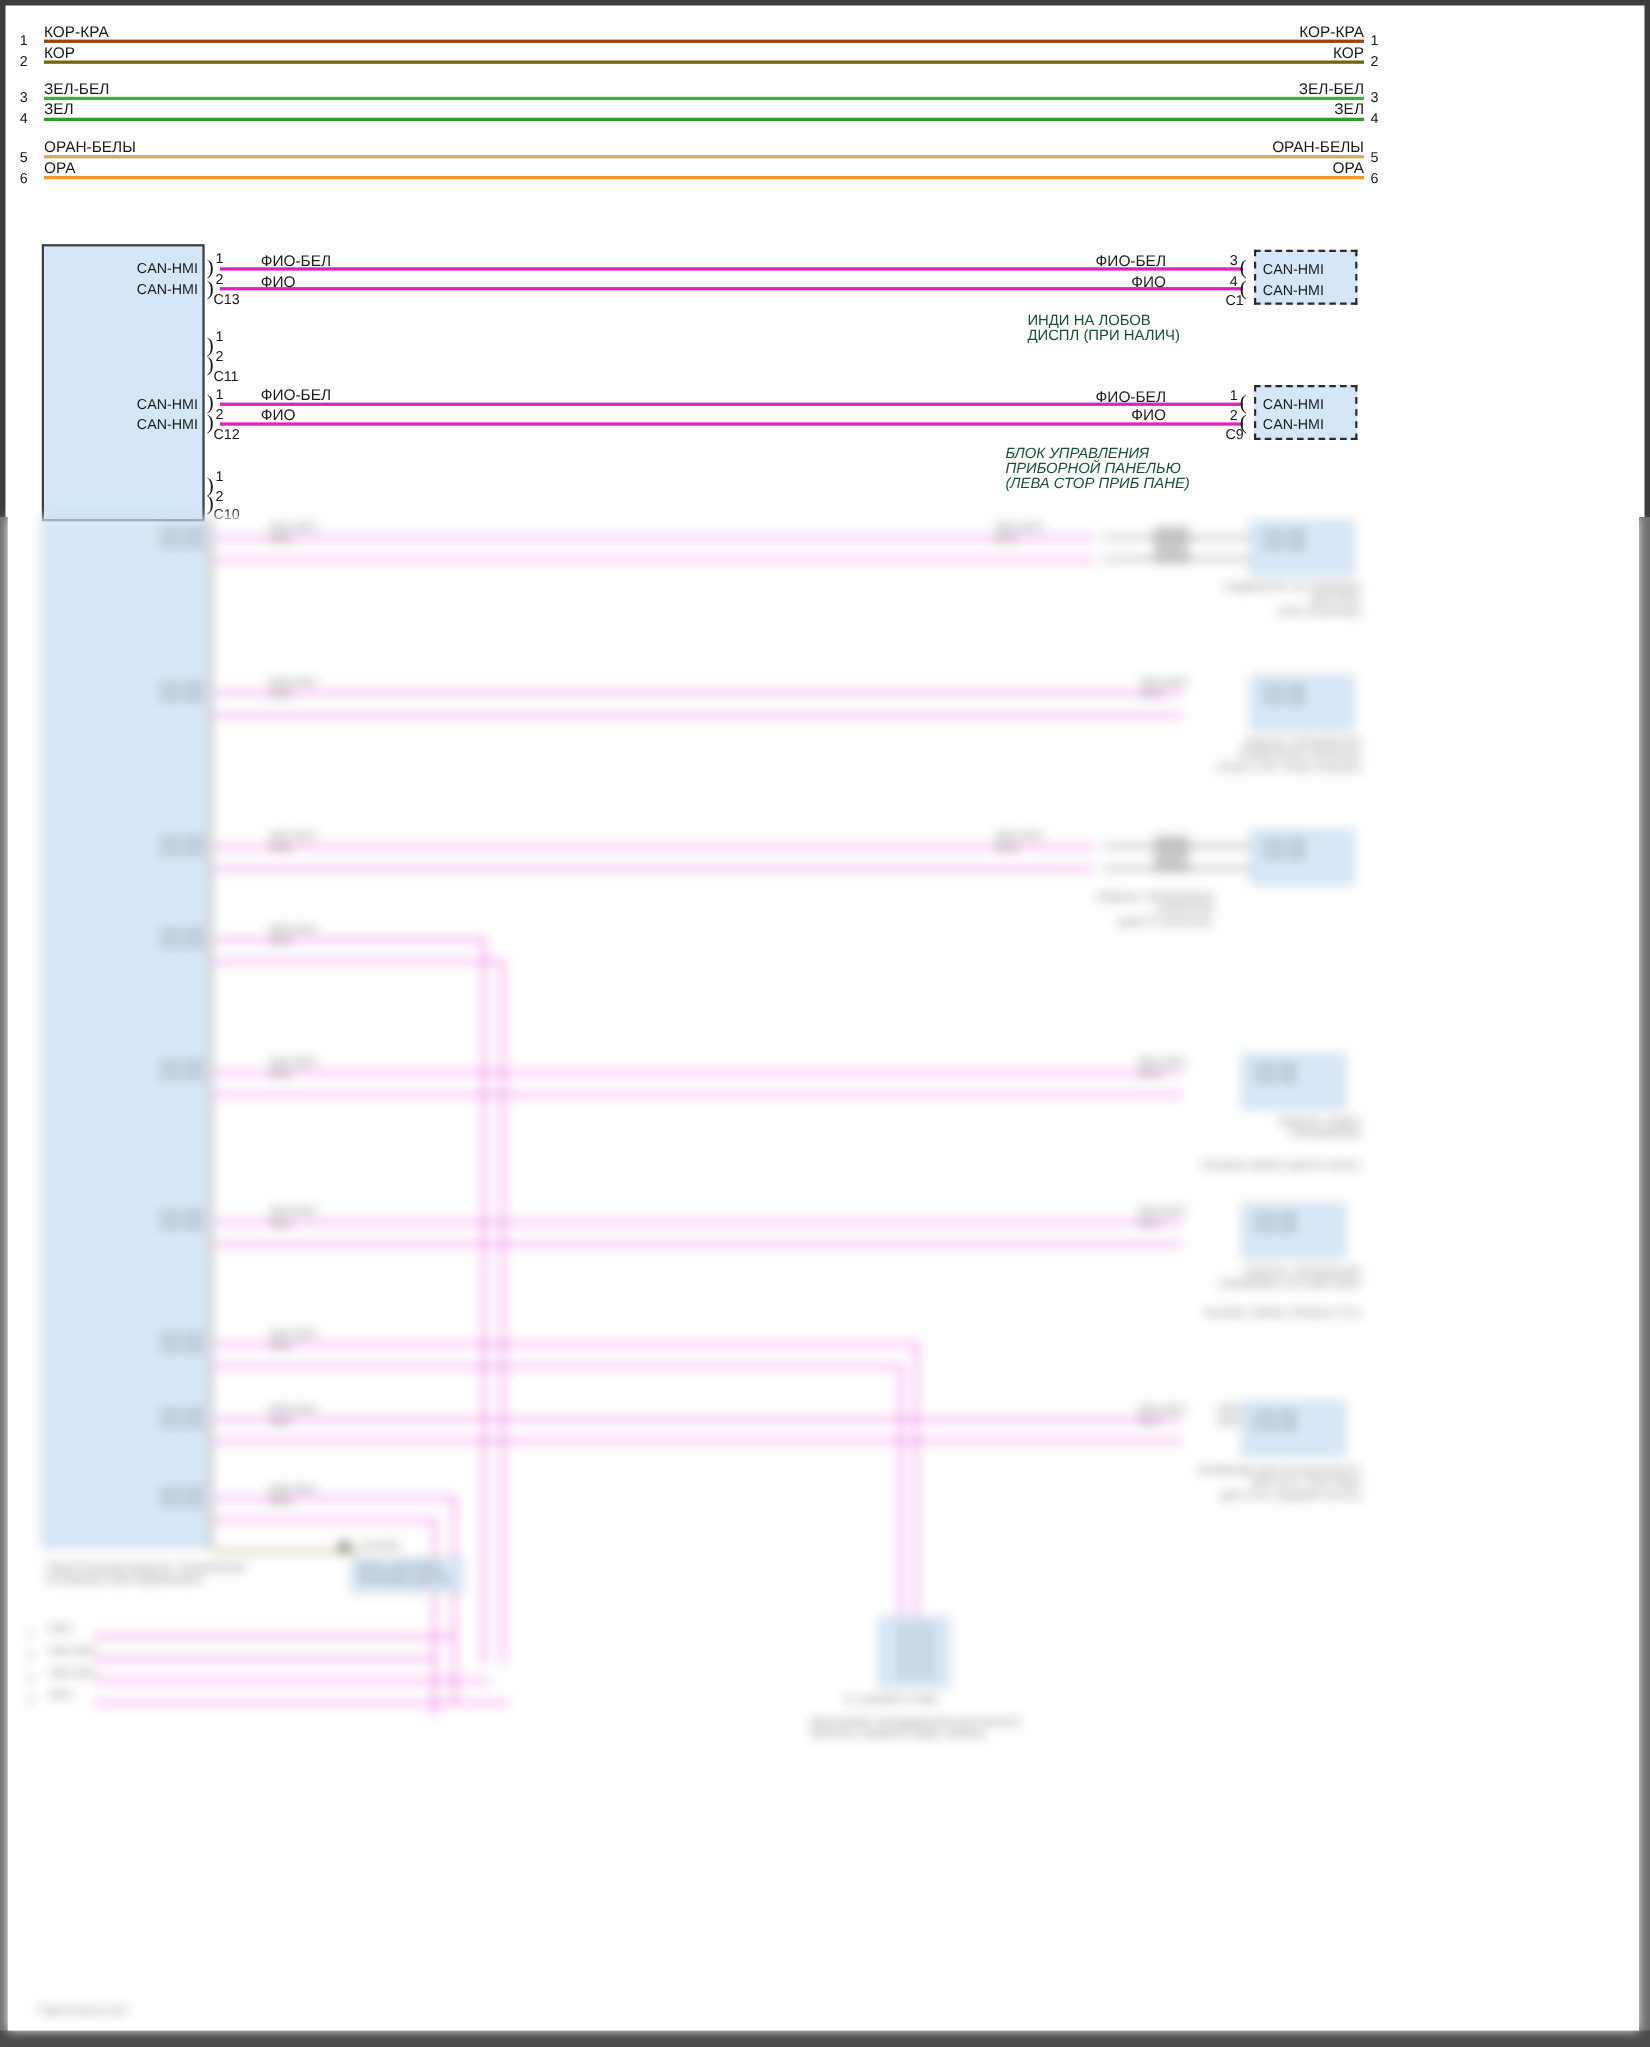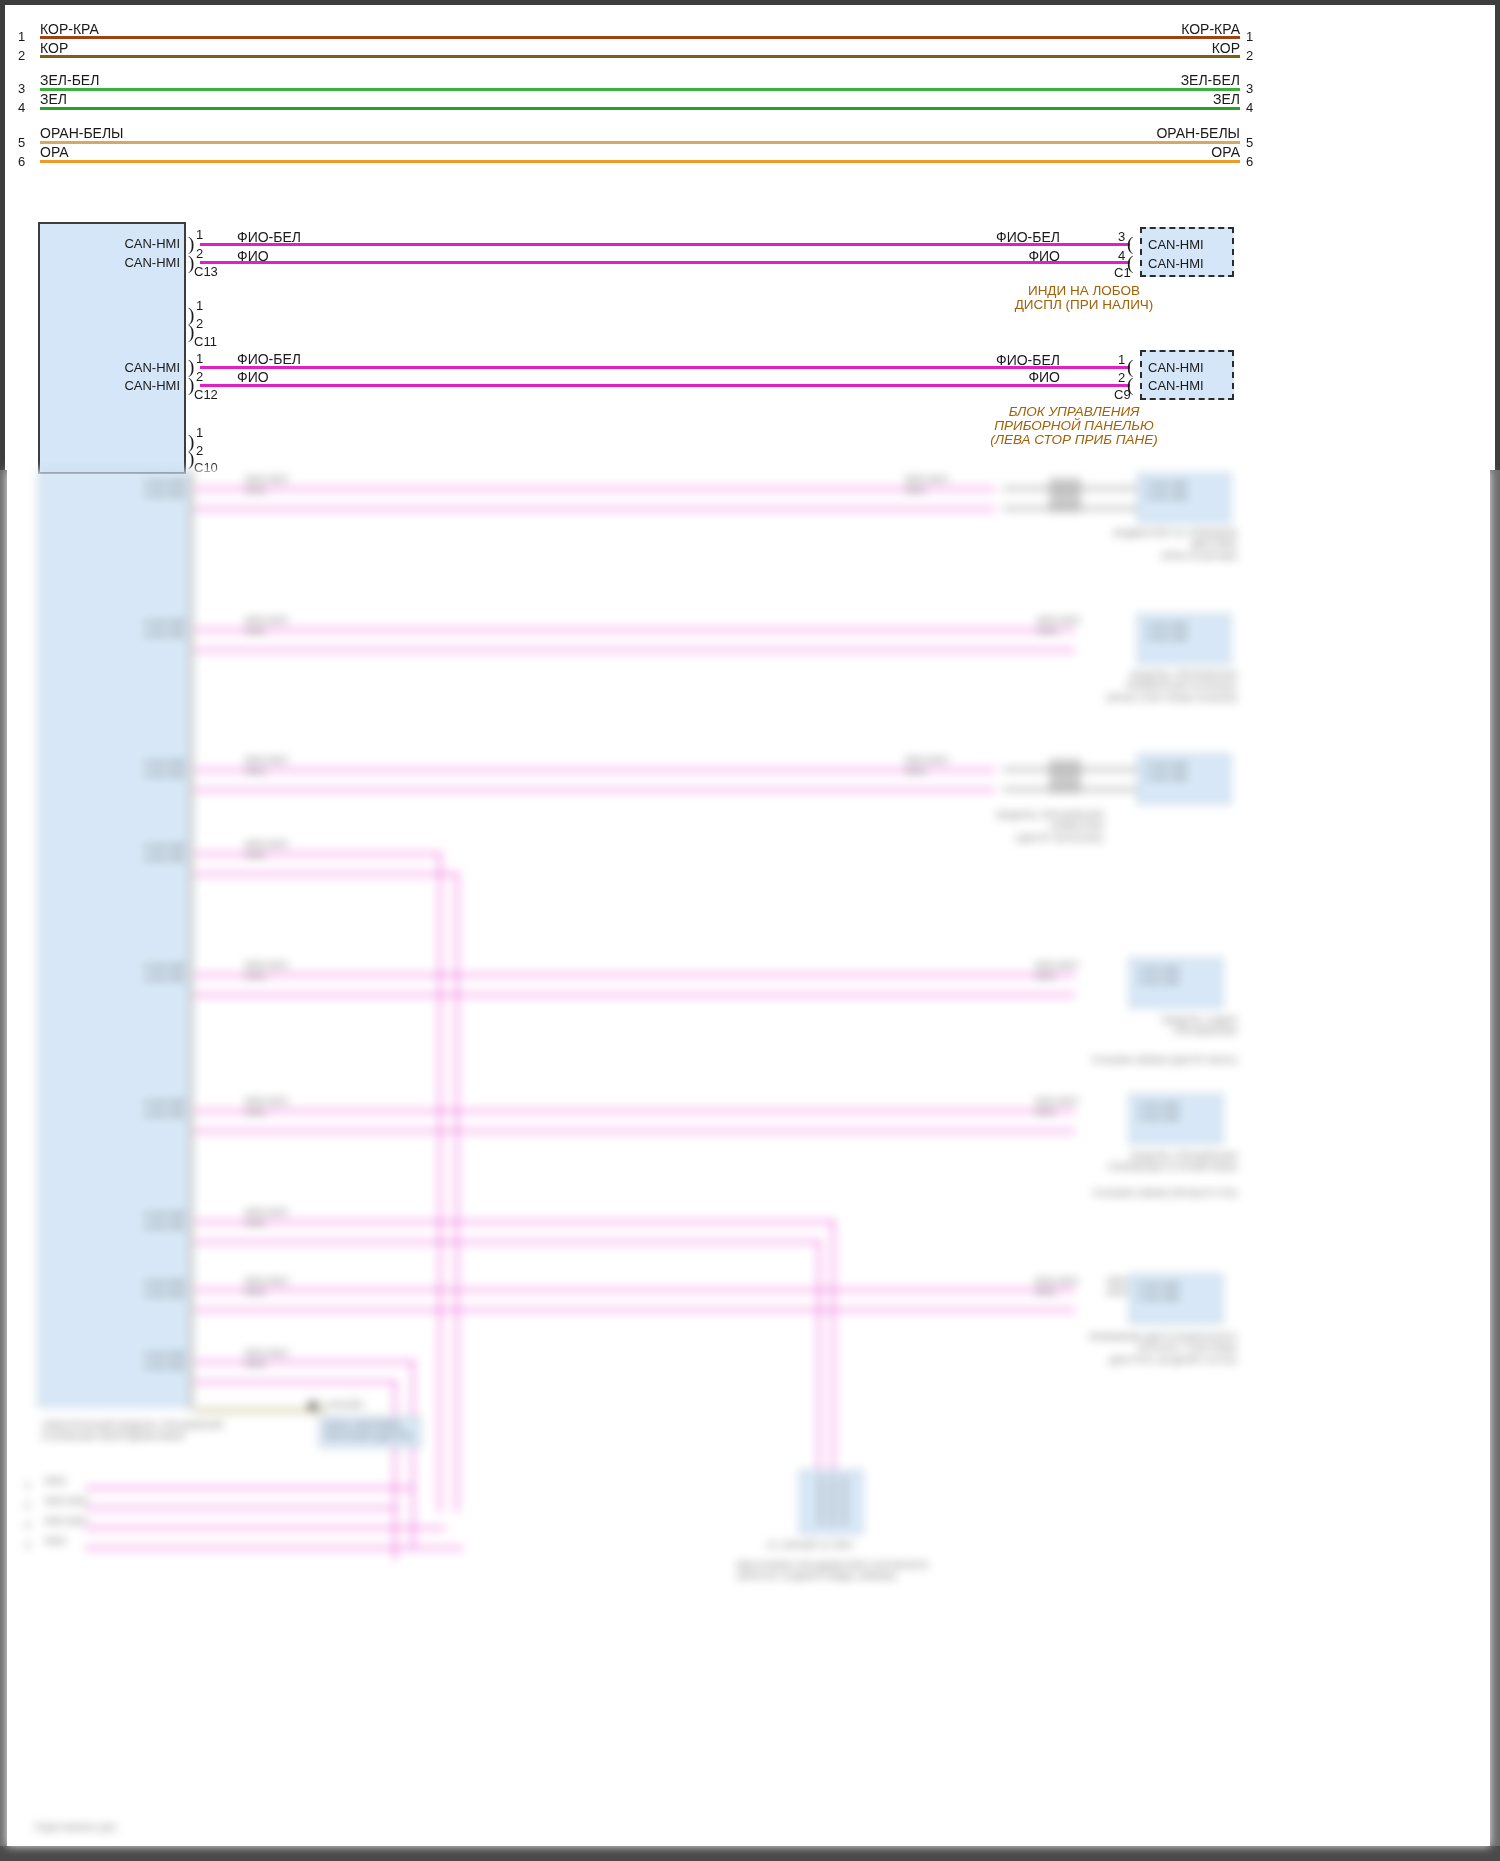--- a/index.html
+++ b/index.html
@@ -41,22 +41,22 @@
   .comp{
     position:absolute;
     background:#d4e6f7;
     border:2px dashed #2b2b2b;
     box-sizing:border-box;
   }
   .comp-pinlabel{
     position:absolute;font-size:13px;color:#1a1a1a;line-height:1;white-space:nowrap;
   }
   .comp-caption{
-    position:absolute;font-size:13.5px;color:#a16207;line-height:1.05;
-    text-align:center;white-space:pre-line;
+    position:absolute;font-size:13.5px;color:#14532d;line-height:1.05;
+    text-align:left;white-space:pre-line;
   }
 
   
   .brk{
     position:absolute;font-size:19px;color:#1a1a1a;line-height:1;
     font-family:"Liberation Serif","DejaVu Serif",serif;
   }
   .cname{position:absolute;font-size:13px;color:#1a1a1a;line-height:1;}
 
   

